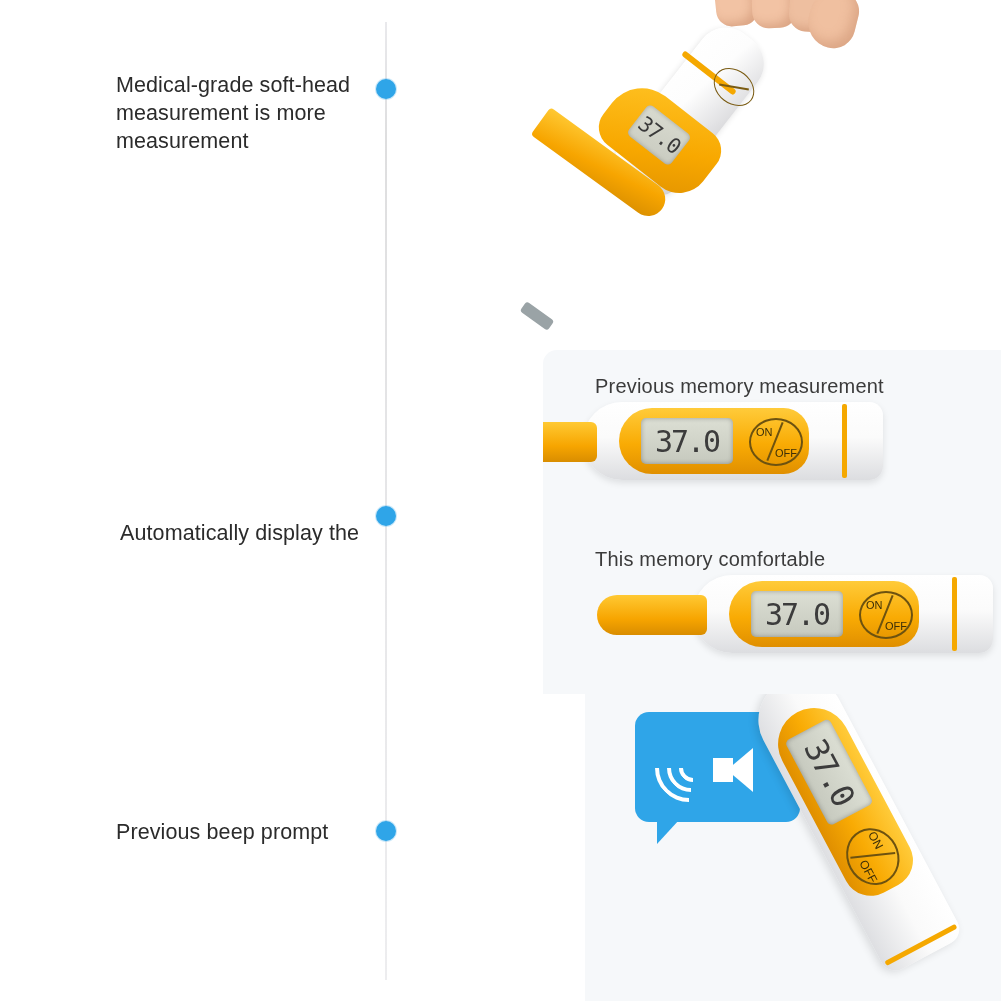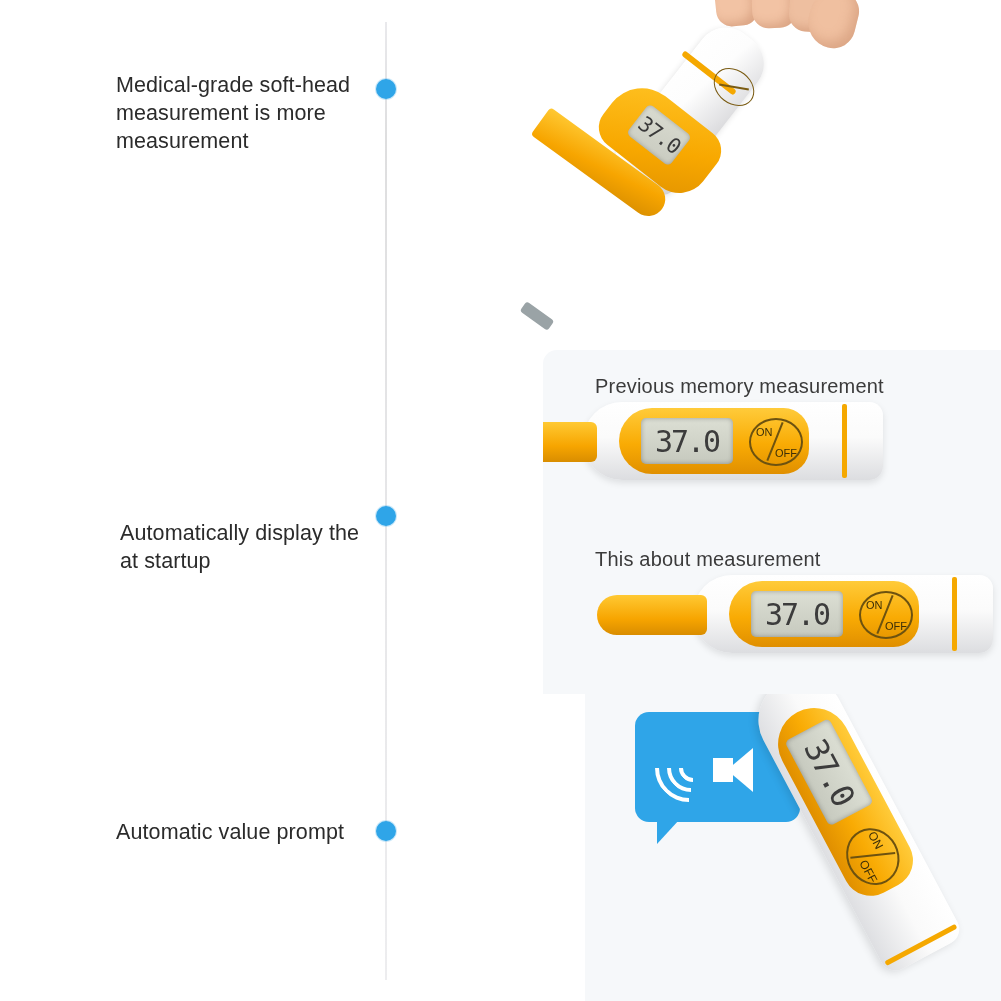--- a/index.html
+++ b/index.html
@@ -438,24 +438,23 @@
   <div class="dot dot-2"></div>
   <div class="dot dot-3"></div>
 
   <div class="feature feature-1">
     <span>Medical-grade soft-head</span>
     <span>measurement is more</span>
     <span>measurement</span>
   </div>
   <div class="feature feature-2">
     <span>Automatically display the</span>
-    <span>at startup</span>
   </div>
   <div class="feature feature-3">
-    <span>Automatic value prompt</span>
+    <span>Previous beep prompt</span>
   </div>
 
   <div class="panel panel-hand">
     <div class="hand">
       <div class="finger f1"></div>
       <div class="finger f2"></div>
       <div class="finger f3"></div>
       <div class="thumb"></div>
     </div>
     <div class="thermo-top">
@@ -484,21 +483,21 @@
       <div class="h-screen">
         <span class="val">37.0</span>
       </div>
       <div class="h-onoff">
         <span class="on">ON</span>
         <span class="slash"></span>
         <span class="off">OFF</span>
       </div>
     </div>
 
-    <div class="memo-label memo-label-2">This about measurement</div>
+    <div class="memo-label memo-label-2">This memory comfortable</div>
 
     <div class="therm-h therm-2">
       <div class="h-body"></div>
       <div class="h-tip"></div>
       <div class="h-yellow"></div>
       <div class="h-ringline"></div>
       <div class="h-screen">
         <span class="val">37.0</span>
       </div>
       <div class="h-onoff">

